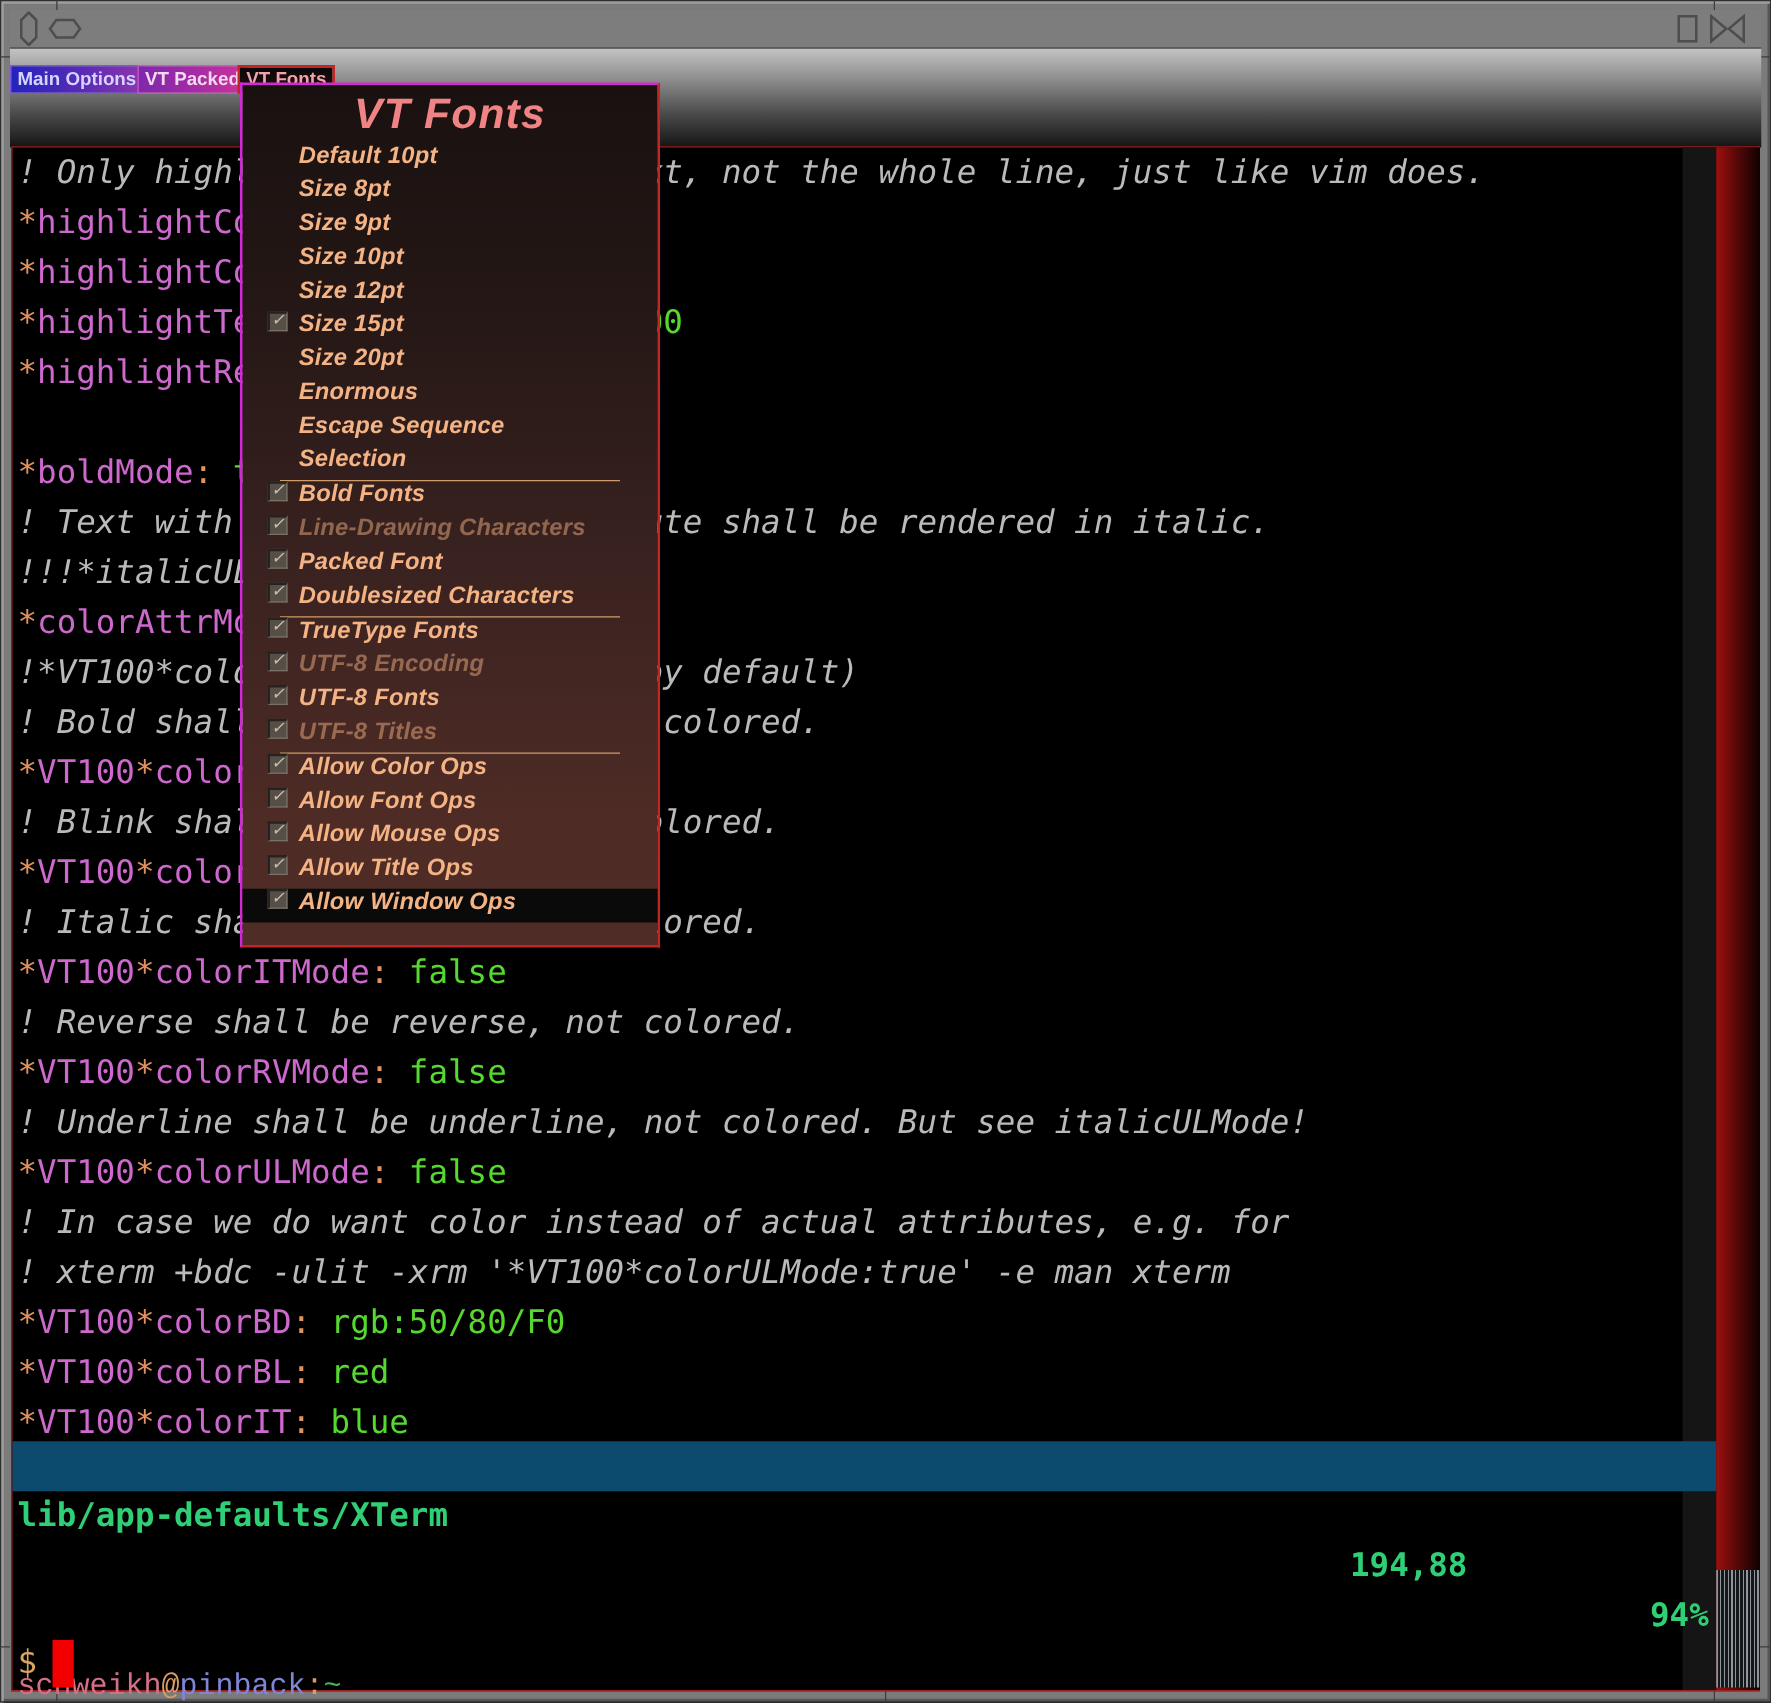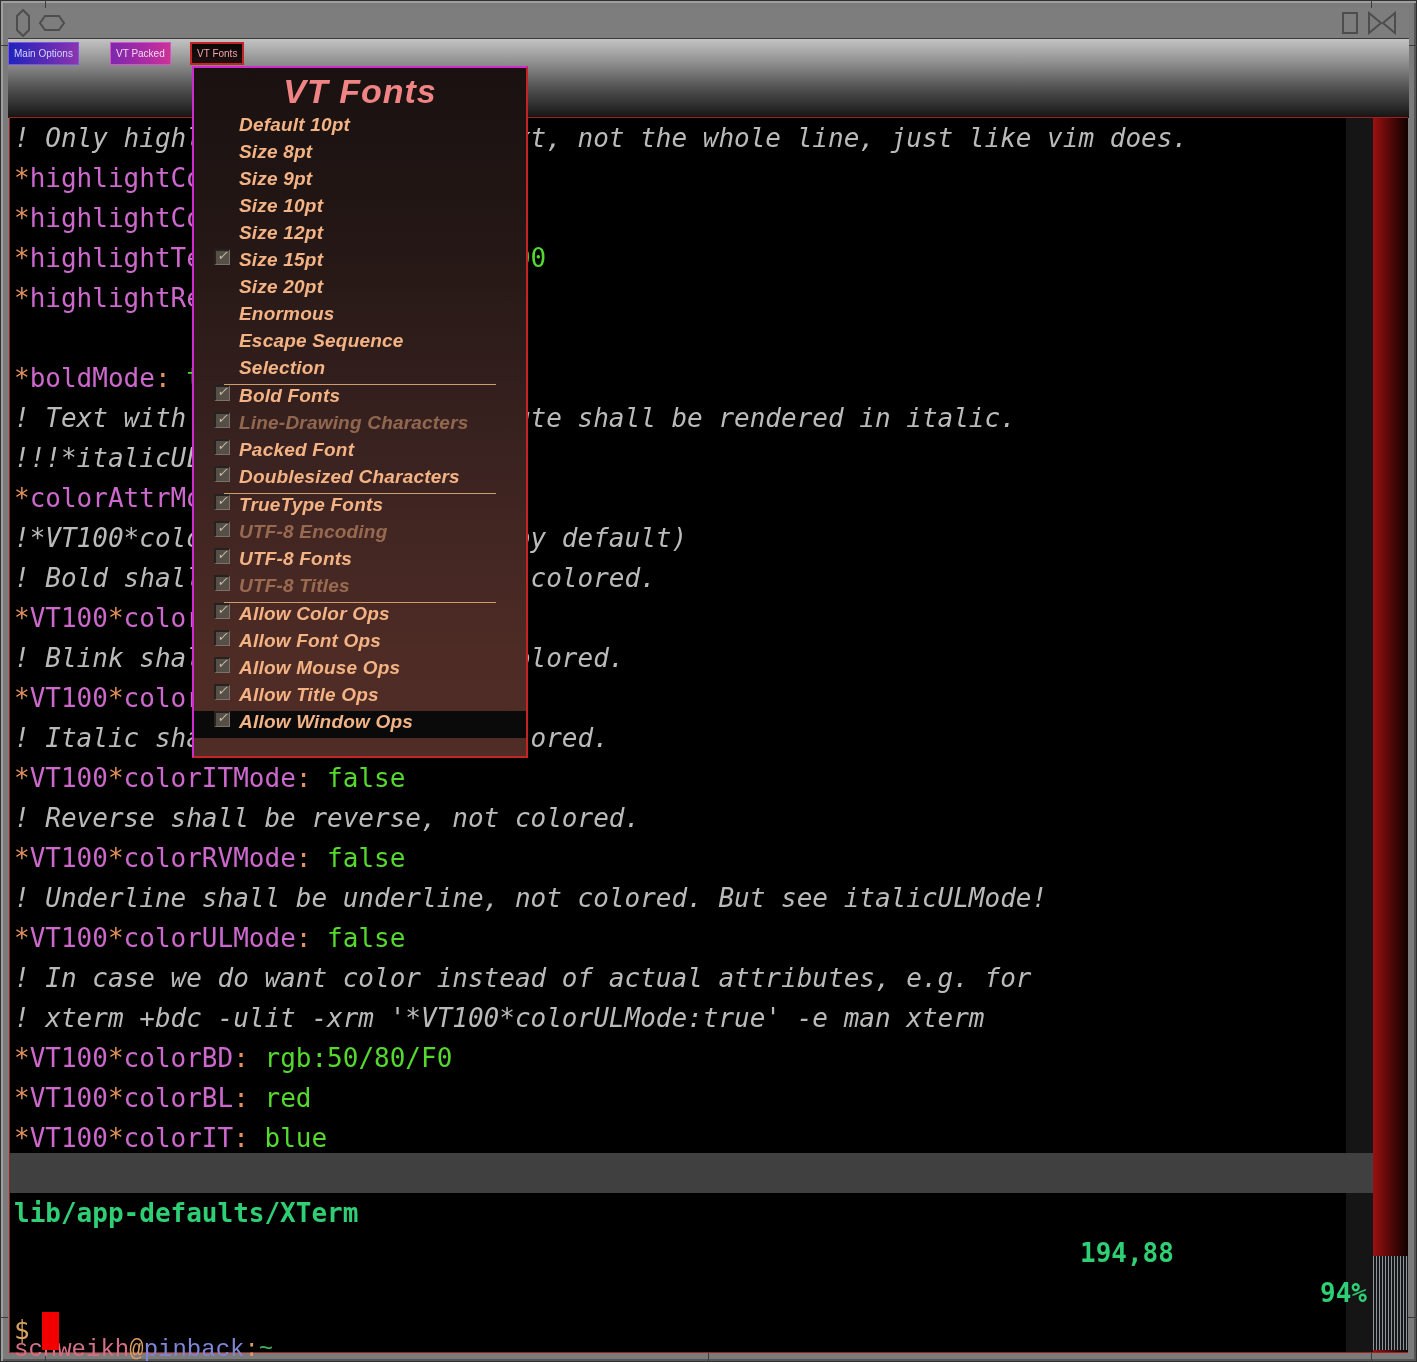--- a/index.html
+++ b/index.html
@@ -19,21 +19,21 @@
   #tb-grooves{position:absolute;left:70px;right:72px;top:0;height:30px;
       background:repeating-linear-gradient(180deg,#a49b8a 0 2px,#625c4f 2px 4px,#8d8678 4px 5px);
       display:flex;align-items:center;justify-content:center;}
   #tb-title{background:#8f887a;padding:1px 14px;font-family:"DejaVu Serif",serif;
       font-style:italic;font-size:17px;color:#f2f2f2;text-shadow:1px 1px 0 #3b3b3b;}
   .tbtn svg{display:block;}
 
   
   #menubar{position:absolute;left:8px;top:39px;width:1401px;height:79px;
       background:linear-gradient(180deg,#c3c3c3 0%,#8f8f8f 30%,#4c4c4c 65%,#141414 100%);}
-  .mbtn{position:absolute;top:3px;height:17px;padding:2px 5px;font-size:10px;font-weight:normal;
+  .mbtn{position:absolute;top:13px;height:17px;padding:2px 5px;font-size:15px;font-weight:bold;
         line-height:17px;cursor:pointer;}
   #btn-main{left:0;border:1px solid #7d55e0;color:#d3d4ff;
         background:linear-gradient(90deg,#2124bd,#5b2bb4 55%,#8c35ae);}
   #btn-vtopt{left:102px;border:1px solid #d455c9;color:#f3d9ef;
         background:linear-gradient(90deg,#7d28ad,#a72ba4 55%,#cc3397);}
   #btn-vtfonts{left:182px;border:2px solid #c42424;color:#f2a2ae;padding:1px 5px;
         background:linear-gradient(180deg,#0c0808,#1d0f0f);}
 
   
   #content{position:absolute;left:9px;top:117px;width:1399px;height:1236px;
@@ -45,21 +45,21 @@
   .seg-c{color:#bababa;font-style:italic;}
   .seg-n{color:#cd68cd;}
   .seg-p{color:#e2925e;}
   .seg-v{color:#55d92e;}
   .seg-user{color:#d47086;}
   .seg-at,.seg-colon{color:#dc9d63;}
   .seg-host{color:#8085d6;}
   .seg-tilde{color:#46b158;}
   .seg-dollar{color:#d9a45f;}
 
-  #statusbar{position:absolute;left:0;top:1035px;width:1363px;height:40px;background:#404040;
+  #statusbar{position:absolute;left:0;top:1035px;width:1363px;height:40px;background:#0c4a6e;
       font-family:"DejaVu Sans Mono",monospace;font-size:26px;font-weight:bold;line-height:40px;
       color:#2fcf75;white-space:pre;}
   #status-file{position:absolute;left:4px;}
   #status-pos{position:absolute;left:1070px;}
   #status-pct{position:absolute;right:6px;}
 
   #prompt-line{position:absolute;left:4px;top:1212px;font-family:Liberation Mono, monospace;
       font-size:24px;line-height:40px;white-space:pre;}
   #input-line{position:absolute;left:4px;top:1192px;font-family:"DejaVu Sans Mono",monospace;
       font-size:26px;line-height:40px;white-space:pre;}

